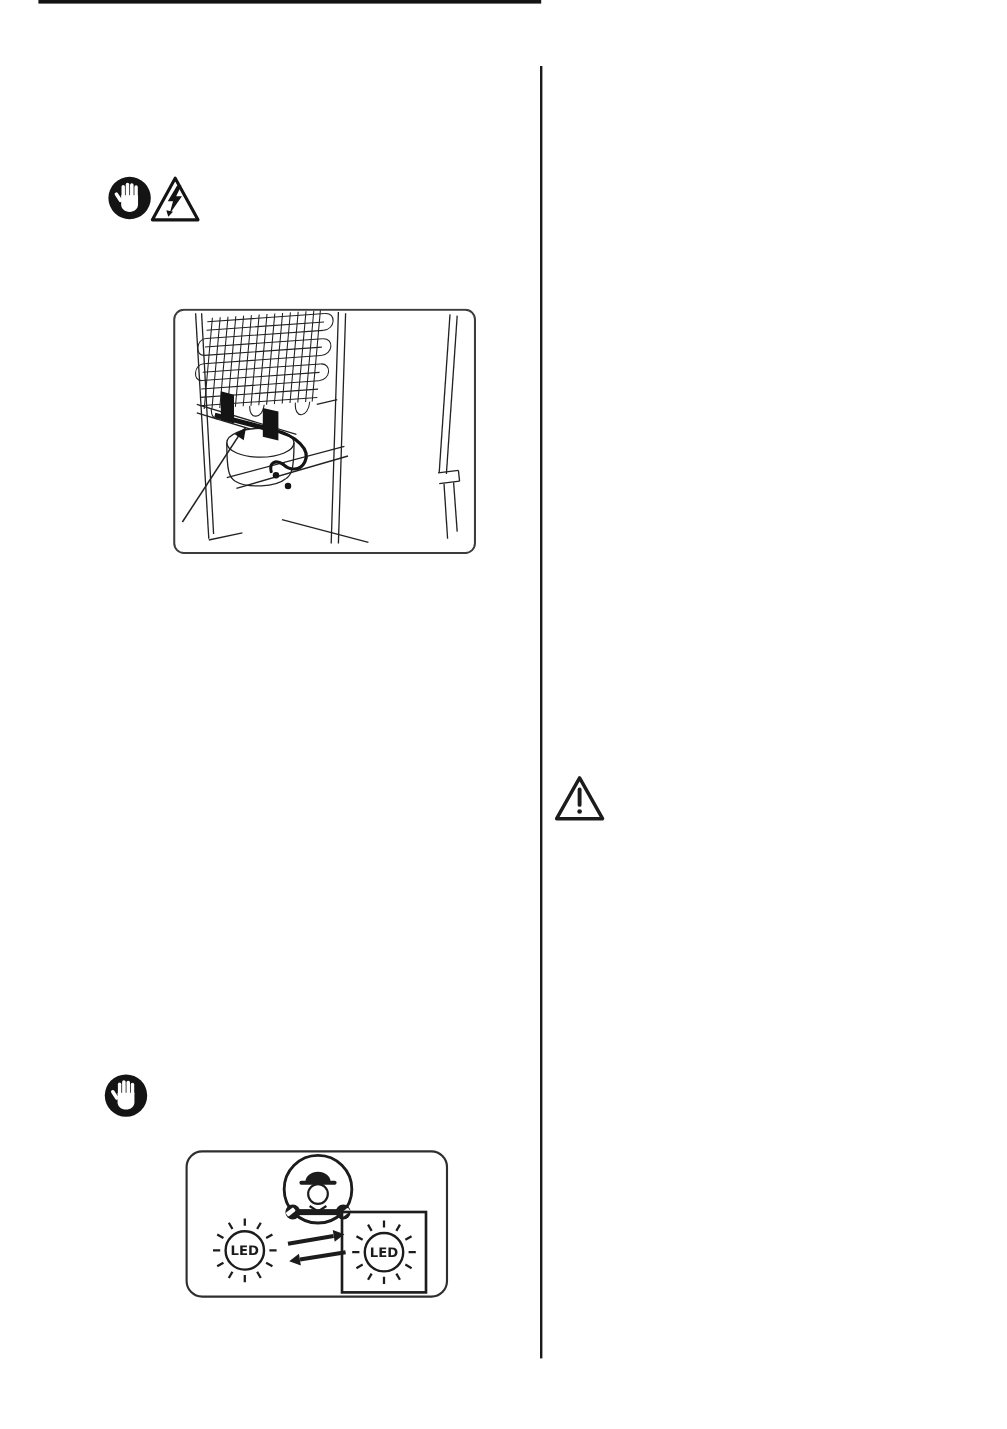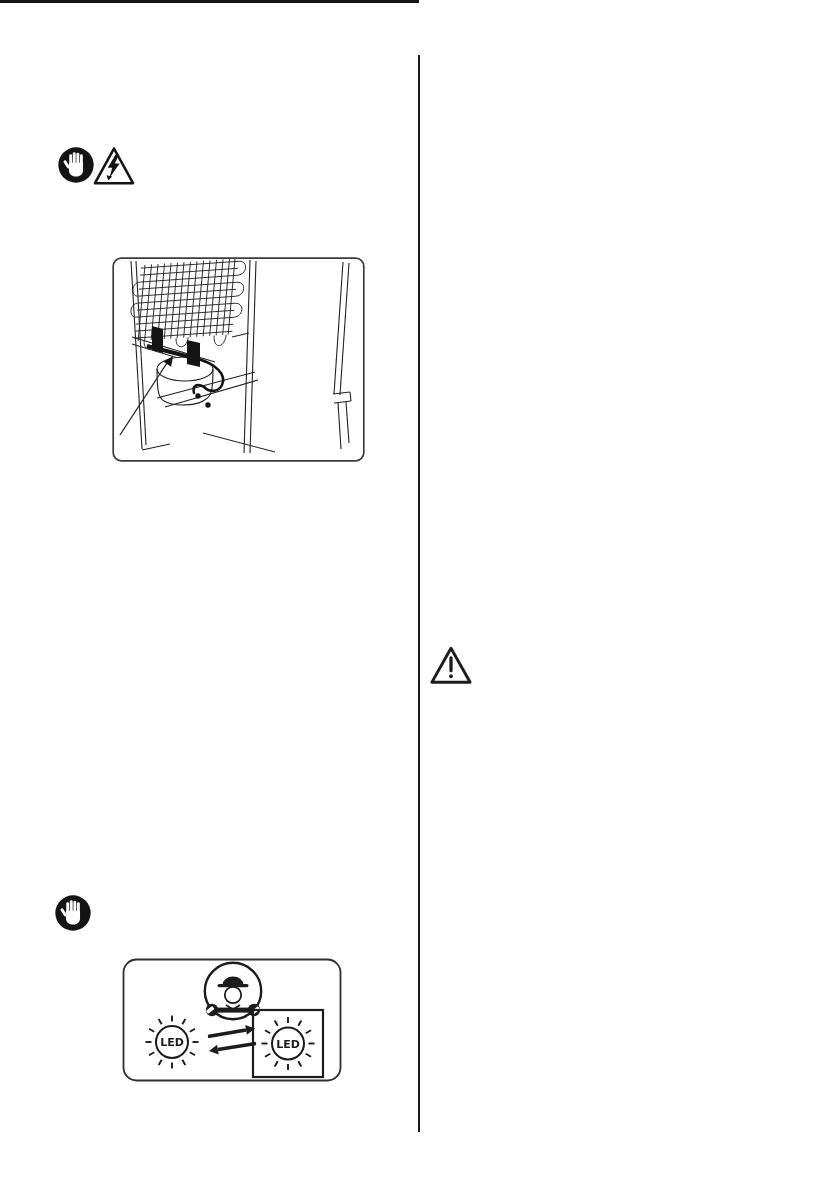--- a/index.html
+++ b/index.html
@@ -1,21 +1,21 @@
 <!DOCTYPE html>
 <html><head>
 <meta charset="utf-8">
 <style>
   html,body{margin:0;padding:0;}
   body{
     width:839px;height:1191px;position:relative;overflow:hidden;
     background:#ffffff;
     font-family:"DejaVu Sans","Liberation Sans",sans-serif;
   }
-  .abs{position:absolute;}
+  .abs{position:absolute;margin-left:32px;}
   .scan-edge{background:#141414;}
   .divider{background:#1a1a1a;width:2px;}
   svg{display:block;}
   .led-text{
     font-family:"DejaVu Sans","Liberation Sans",sans-serif;
     font-weight:700;
     font-size:11px;
     fill:#1c1c1c;
   }
 </style>

